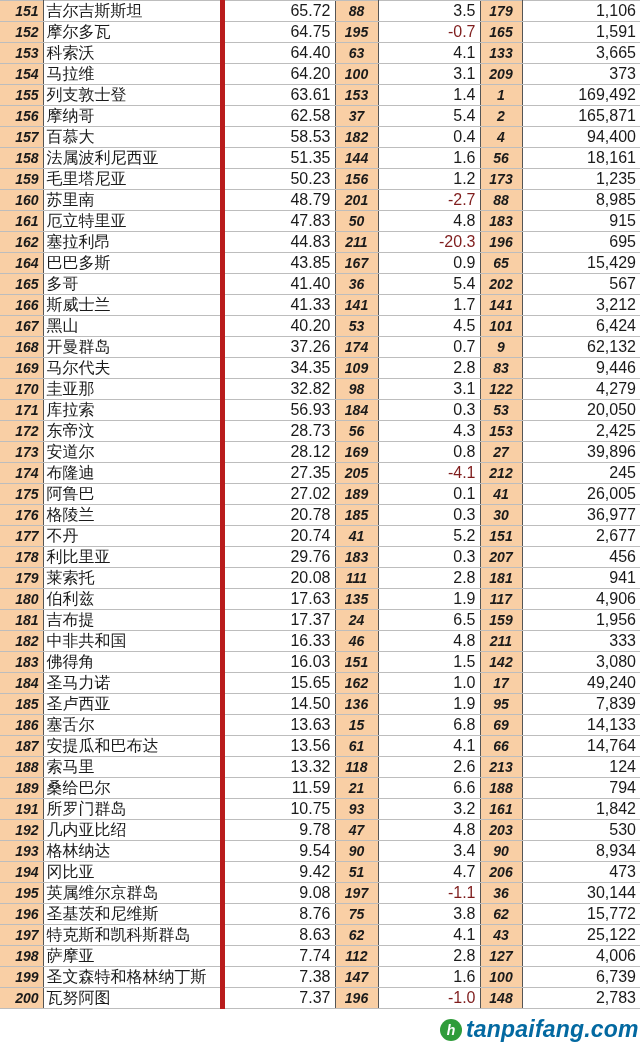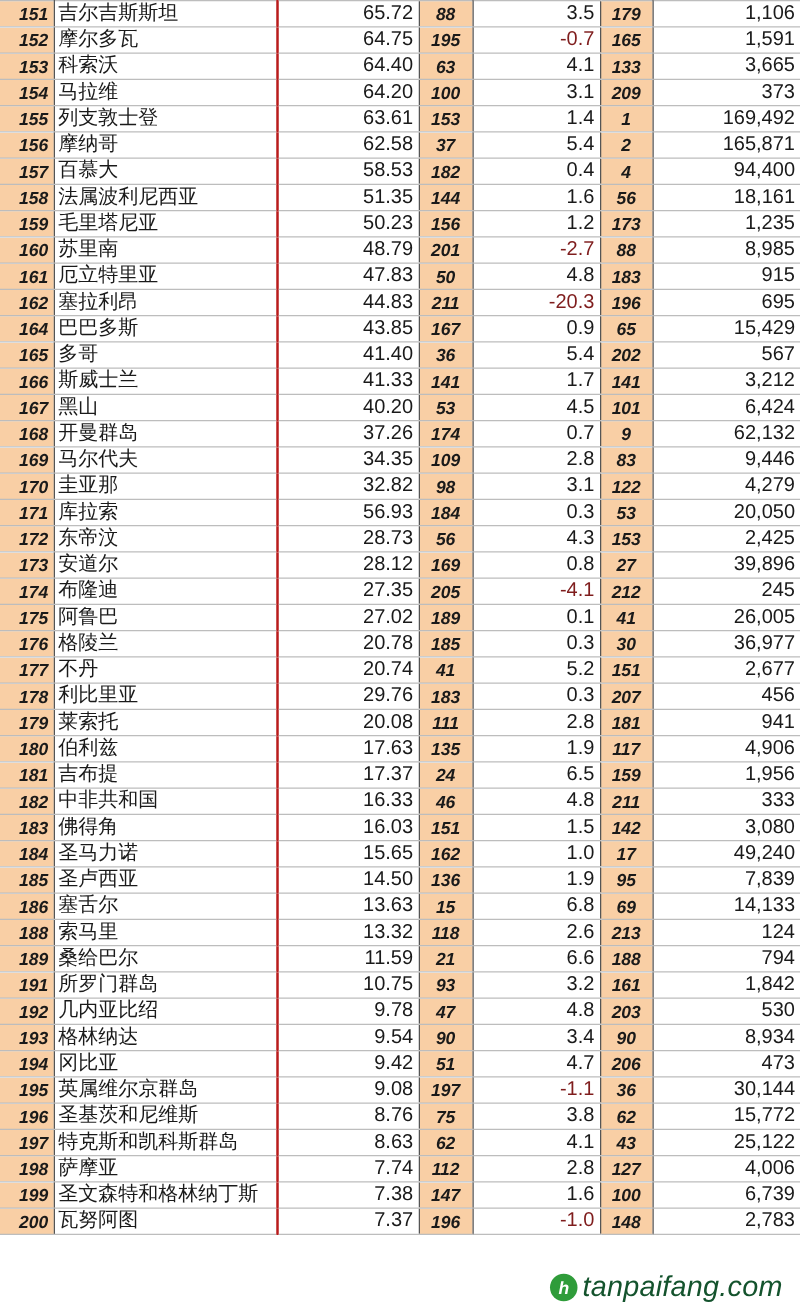--- a/index.html
+++ b/index.html
@@ -4,31 +4,31 @@
 <style>
   html, body { margin: 0; padding: 0; background: #ffffff; }
   body { width: 640px; height: 1050px; overflow: hidden; position: relative;
          font-family: "Liberation Sans", "DejaVu Sans", sans-serif; }
   table { border-collapse: collapse; table-layout: fixed; width: 640px; }
   td { height: 20px; padding: 0 4px; font-size: 16px; color: #1a1a1a;
        border-top: 1px solid #bdbdbd; border-bottom: 1px solid #bdbdbd;
        white-space: nowrap; overflow: hidden; line-height: 20px; }
   td.rank { background: #f9cfa5; text-align: right; font-weight: bold; font-style: italic;
             font-size: 14px; border-right: 1px solid #555; }
-  td.name { text-align: left; padding-left: 3px; border-right: 2px solid #b91c1c; }
+  td.name { text-align: left; padding-left: 3px; border-right: 5px solid #b91c1c; }
   td.num { text-align: right; padding-right: 4px; }
   td.r2 { background: #f9cfa5; text-align: center; font-weight: bold; font-style: italic;
           font-size: 14px; border-left: 1px solid #555; border-right: 1px solid #555; }
   td.neg { color: #7f1d1d; }
   .watermark { position: absolute; left: 440px; top: 1016px; display: flex; align-items: center;
                pointer-events: none; }
   .wm-logo { width: 22px; height: 22px; border-radius: 50%; background: #2f9c3a; color: #fff;
              font-weight: bold; font-size: 14px; display: flex; align-items: center; justify-content: center;
              margin-right: 4px; font-style: italic; }
-  .wm-text { color: #14532d; font-weight: normal; font-size: 23px; font-style: italic;
+  .wm-text { color: #0369a1; font-weight: bold; font-size: 23px; font-style: italic;
              text-shadow: 0 0 2px #fff, 0 0 3px #fff; letter-spacing: 0.2px; text-align: right; }
 </style>
 </head>
 <body>
 
 <table>
   <colgroup>
     <col style="width:43px">
       <col style="width:179px">
       <col style="width:113px">
@@ -347,20 +347,29 @@
       <tr>
         <td class="rank">186</td>
         <td class="name">塞舌尔</td>
         <td class="num">13.63</td>
         <td class="r2">15</td>
         <td class="num">6.8</td>
         <td class="r2">69</td>
         <td class="num">14,133</td>
       </tr>
       <tr>
+        <td class="rank">187</td>
+        <td class="name">安提瓜和巴布达</td>
+        <td class="num">13.56</td>
+        <td class="r2">61</td>
+        <td class="num">4.1</td>
+        <td class="r2">66</td>
+        <td class="num">14,764</td>
+      </tr>
+      <tr>
         <td class="rank">188</td>
         <td class="name">索马里</td>
         <td class="num">13.32</td>
         <td class="r2">118</td>
         <td class="num">2.6</td>
         <td class="r2">213</td>
         <td class="num">124</td>
       </tr>
       <tr>
         <td class="rank">189</td>

